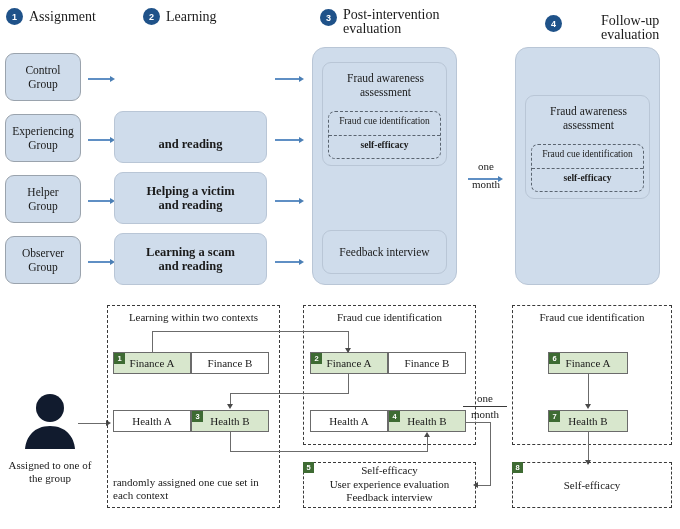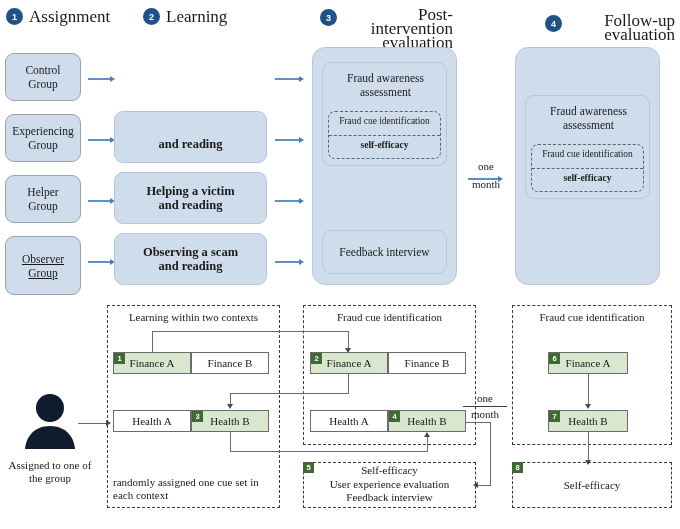--- a/index.html
+++ b/index.html
@@ -17,21 +17,21 @@
   
   .stage-head{display:flex;align-items:center;gap:6px;}
   .stage-badge{
     width:17px;height:17px;border-radius:50%;
     background:#1f5289;color:#fff;
     font-family:"Liberation Sans",sans-serif;
     font-size:9px;font-weight:bold;
     display:flex;align-items:center;justify-content:center;
     flex:0 0 auto;
   }
-  .stage-title{font-size:17px;line-height:14px;color:#1a1a1a;text-align:right;}
+  .stage-title{font-size:14px;line-height:14px;color:#1a1a1a;}
 
   
   .bluebox{
     background:#cfdceb;
     border:1px solid #9aa3ad;
     border-radius:9px;
   }
   .bluebox.noborder{border:1px solid #b9c6d6;}
   .boxtext{
     width:100%;height:100%;
@@ -144,21 +144,21 @@
   <div class="abs bluebox" style="left:5px;top:114px;width:76px;height:48px;">
     <div class="boxtext">
       <span><span>Experiencing</span><br><span>Group</span></span>
     </div>
   </div>
   <div class="abs bluebox" style="left:5px;top:175px;width:76px;height:48px;">
     <div class="boxtext">
       <span><span>Helper</span><br><span>Group</span></span>
     </div>
   </div>
-  <div class="abs bluebox" style="left:5px;top:236px;width:76px;height:59px;text-decoration:underline;">
+  <div class="abs bluebox" style="left:5px;top:236px;width:76px;height:48px;">
     <div class="boxtext">
       <span><span>Observer</span><br><span>Group</span></span>
     </div>
   </div>
 
   <div class="abs" style="left:88px;top:76px;display:flex;align-items:center;">
     <div class="barrow" style="width:22px;"></div>
       <div class="barrow-head"></div>
   </div>
   <div class="abs" style="left:88px;top:137px;display:flex;align-items:center;">
@@ -179,21 +179,21 @@
       <span><br><span>and reading</span></span>
     </div>
   </div>
   <div class="abs bluebox noborder" style="left:114px;top:172px;width:153px;height:52px;">
     <div class="boxtext bold">
       <span><span>Helping a victim</span><br><span>and reading</span></span>
     </div>
   </div>
   <div class="abs bluebox noborder" style="left:114px;top:233px;width:153px;height:52px;">
     <div class="boxtext bold">
-      <span><span>Observing a scam</span><br><span>and reading</span></span>
+      <span><span>Learning a scam</span><br><span>and reading</span></span>
     </div>
   </div>
 
   <div class="abs" style="left:275px;top:76px;display:flex;align-items:center;">
     <div class="barrow" style="width:24px;"></div>
       <div class="barrow-head"></div>
   </div>
   <div class="abs" style="left:275px;top:137px;display:flex;align-items:center;">
     <div class="barrow" style="width:24px;"></div>
       <div class="barrow-head"></div>

